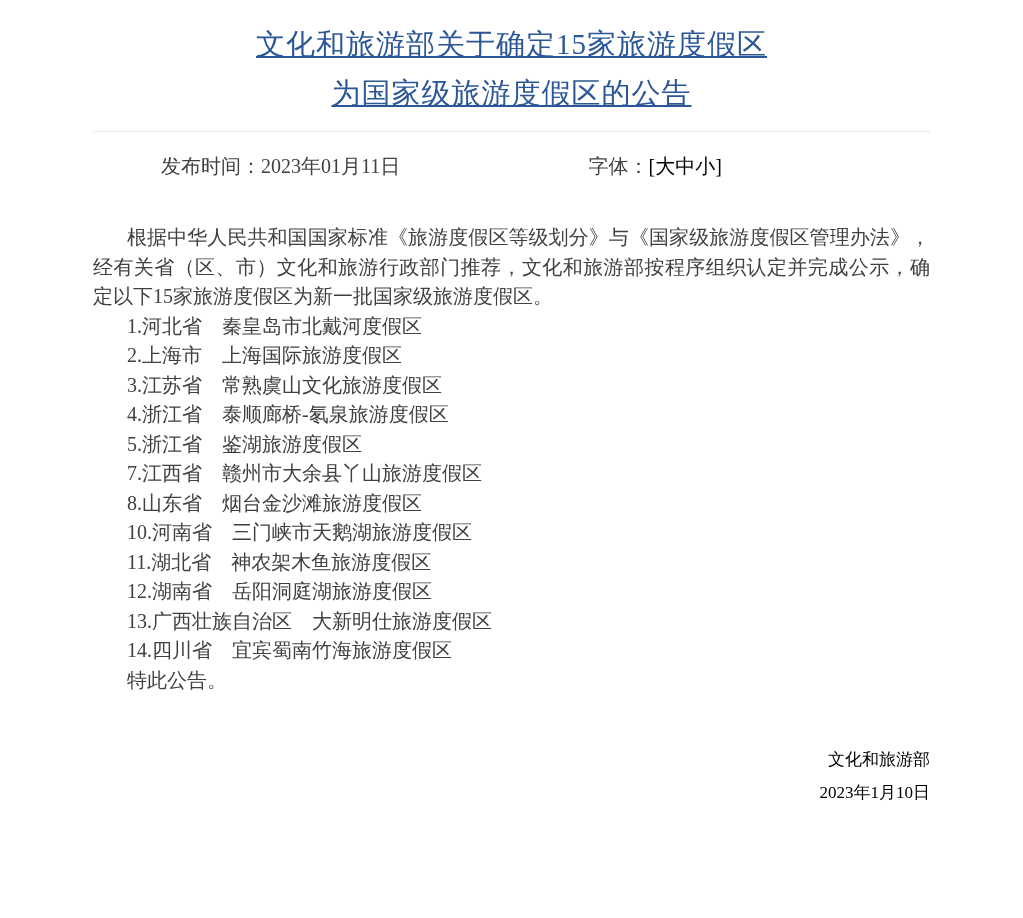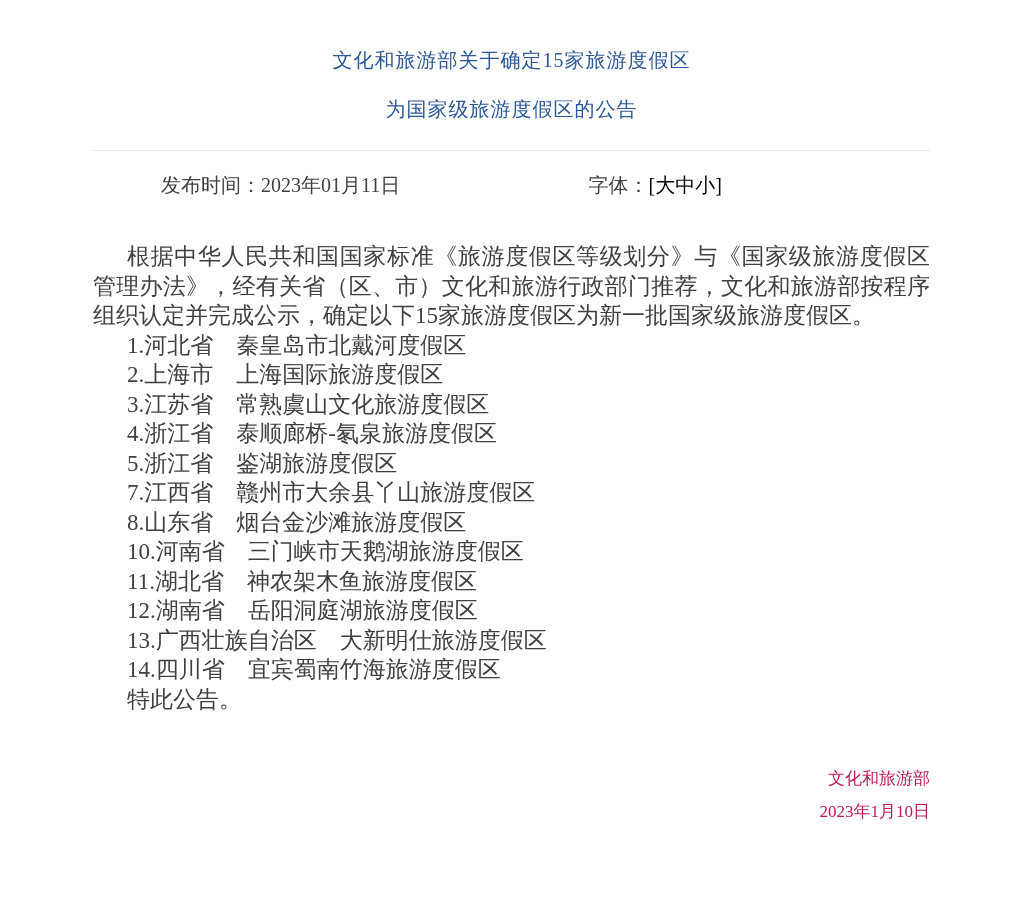--- a/index.html
+++ b/index.html
@@ -17,25 +17,26 @@
       overflow: hidden;
     }
     .content-col {
       width: 837px;
       margin-left: 93px;
       padding-top: 20px;
     }
     .doc-title {
       text-align: center;
       color: #2b5797;
-      font-size: 20px;
+      font-size: 29px;
       line-height: 49px;
       font-weight: normal;
       letter-spacing: 1px;
-      margin: 16px;
+      margin: 0;
+      text-decoration: underline;
     }
     .divider {
       border: 0;
       border-top: 1px solid #e8e8e8;
       margin: 13px 0 0 0;
       height: 0;
     }
     .meta-row {
       display: flex;
       margin-top: 23px;
@@ -48,38 +49,38 @@
       padding-left: 68px;
     }
     .meta-right {
       width: 50%;
       padding-left: 77px;
     }
     .font-switcher { color: #000000; }
     .font-size-option { cursor: pointer; }
     .doc-body {
       margin-top: 46px;
-      font-size: 23px;
+      font-size: 20px;
       line-height: 29.5px;
       color: #404040;
     }
     .lead-paragraph {
       margin: 0;
       text-align: justify;
       text-indent: 34px;
     }
     .resort-list { padding-left: 34px; }
     .resort-row { white-space: nowrap; }
     .closing-line { padding-left: 34px; }
     .signature {
       margin-top: 48px;
       text-align: right;
       font-size: 17px;
       line-height: 33px;
-      color: #be185d;
+      color: #000000;
     }
   </style>
 </head>
 <body>
 
 <div class="page">
   <div class="content-col">
 
     <h1 class="doc-title">
       <div>文化和旅游部关于确定15家旅游度假区</div>

